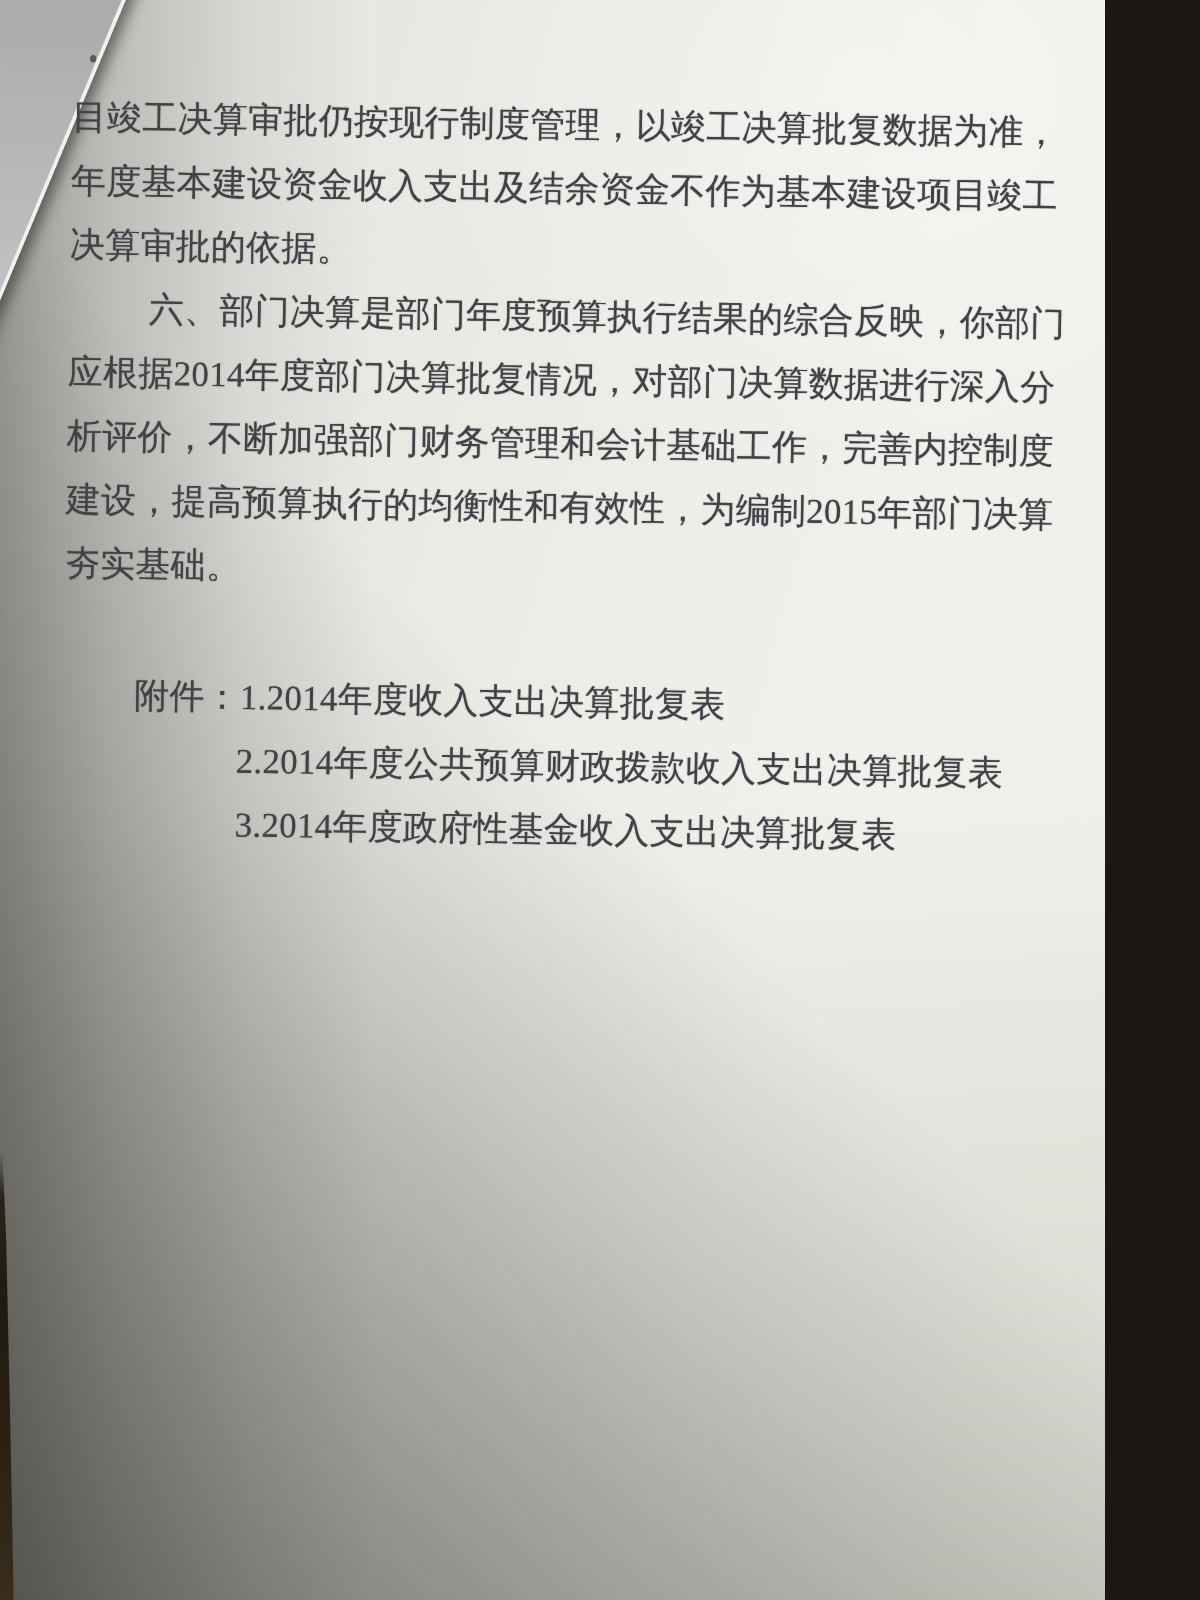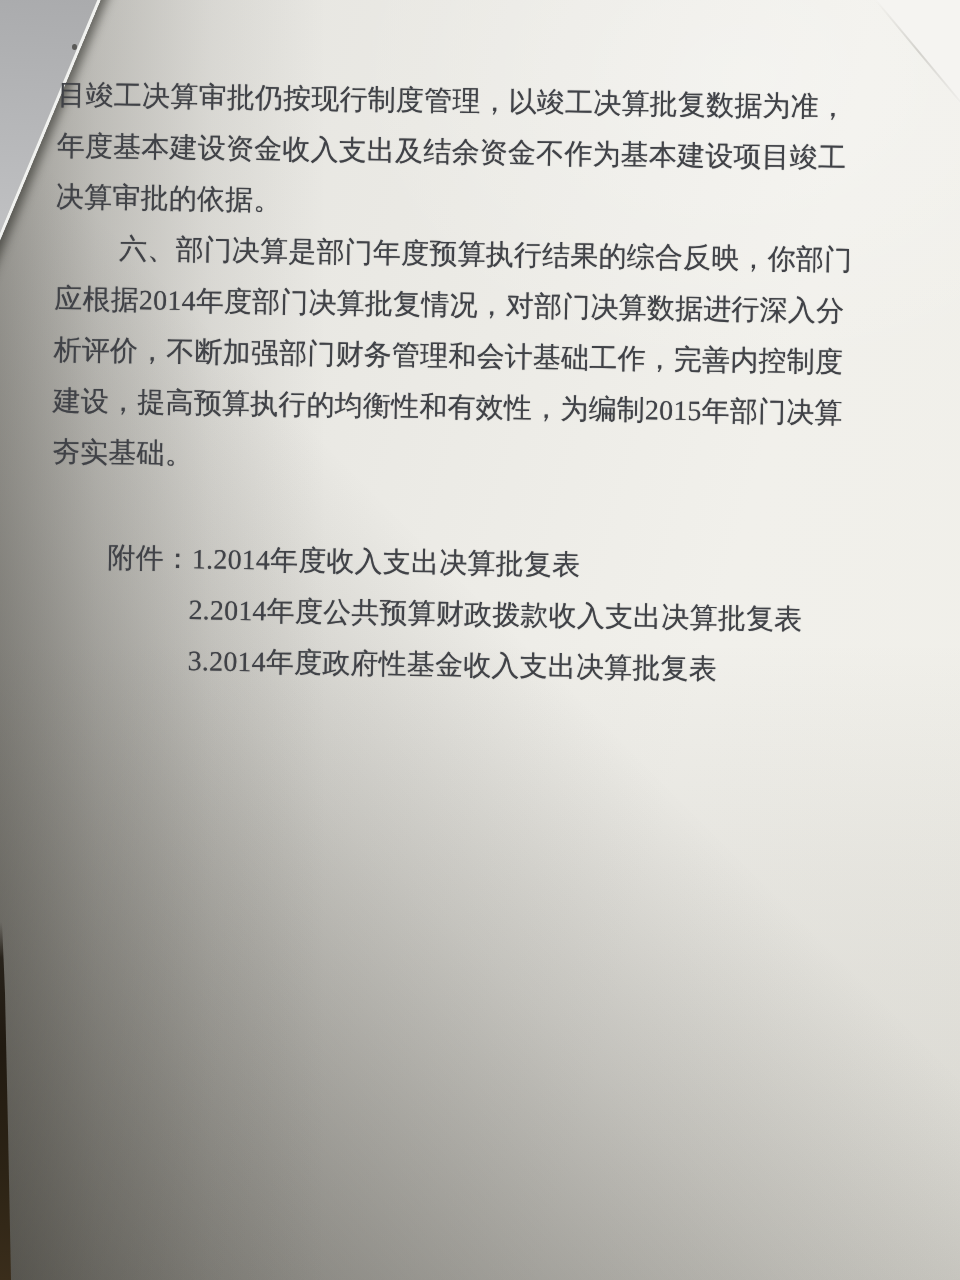--- a/index.html
+++ b/index.html
@@ -7,21 +7,21 @@
     padding: 0;
     width: 960px;
     height: 1280px;
     overflow: hidden;
     background: #1c1712;
     font-family: "Liberation Serif", serif;
   }
 
   .photo {
     position: relative;
-    width: 960px;
+    width: 884px;
     height: 1280px;
     overflow: hidden;
     background: #241d14;
   }
 
   
   .page {
     position: absolute;
     inset: 0;
     background:

